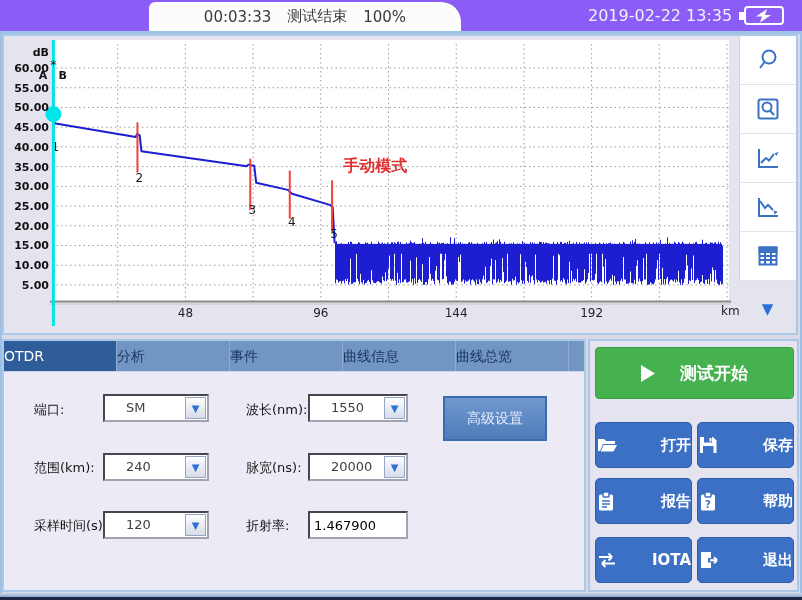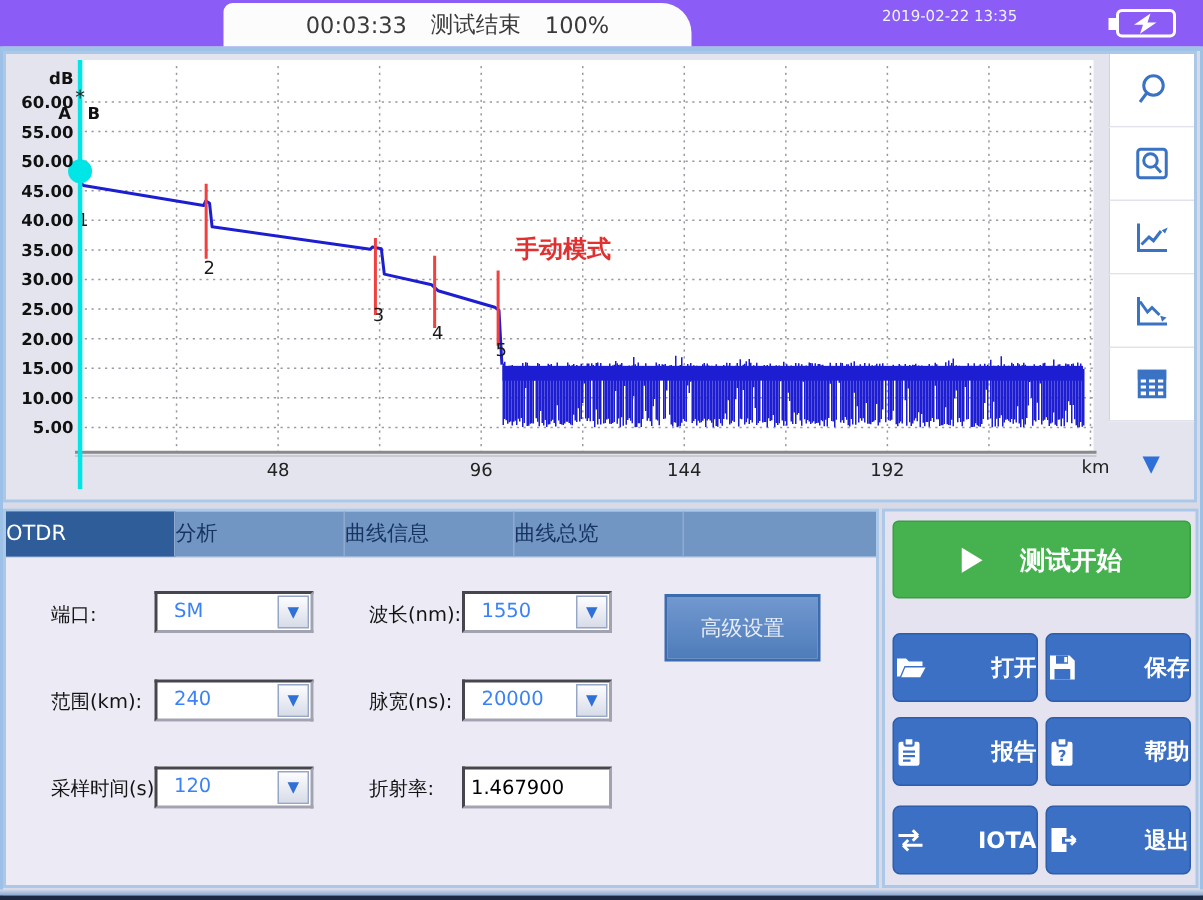--- a/index.html
+++ b/index.html
@@ -4,21 +4,21 @@
 <style>
   html,body{margin:0;padding:0;background:#aebdd4;}
   #screen{position:relative;width:802px;height:600px;background:#d9dae6;overflow:hidden;
           font-family:"DejaVu Sans","Liberation Sans",sans-serif;
           box-shadow:inset 0 0 0 2px #9cc0e6;}
   
   #topbar{position:absolute;left:0;top:0;width:802px;height:31px;background:#8b5cf6;padding-left:32px;}
   #status-tab{position:absolute;left:149px;top:2px;width:312px;height:29px;background:#fcfcfd;
               border-radius:6px 20px 0 0;display:flex;align-items:center;justify-content:center;
               gap:16px;color:#3a3a3a;font-size:15px;}
-  #datetime{position:absolute;left:588px;top:6px;color:#eef3fb;font-size:10px;}
+  #datetime{position:absolute;left:588px;top:6px;color:#eef3fb;font-size:16px;}
   #battery{position:absolute;left:736px;top:5px;}
   #topstrip{position:absolute;left:0;top:31px;width:802px;height:3px;background:#9fc3e6;}
   
   #chart-panel{position:absolute;left:2px;top:34px;width:796px;height:301px;background:#e4e4ef;
                border:2px solid #abc8e8;box-sizing:border-box;}
   #chart-svg{position:absolute;left:0;top:0;}
   #side-toolbar{position:absolute;left:735px;top:0;width:57px;height:297px;}
   .tool-cell{height:48px;background:#ffffff;border-bottom:1px solid #e2e2ec;border-left:1px solid #d4d4e0;
              display:flex;align-items:center;justify-content:center;cursor:pointer;}
   .tool-bottom{height:56px;display:flex;align-items:center;justify-content:center;color:#2f6fd8;
@@ -28,21 +28,21 @@
   #tabs-panel{position:absolute;left:2px;top:339px;width:584px;height:253px;border:2px solid #abc8e8;
               box-sizing:border-box;background:#ecebf5;}
   #tabbar{height:30px;background:#7296c4;display:flex;border-bottom:1px solid #c6d6ec;}
   .tab{width:113px;line-height:30px;box-sizing:border-box;color:#17335f;
        font-size:14px;border-right:1px solid #8fa9cf;cursor:pointer;white-space:nowrap;}
   .tab.active{background:#2e5d99;color:#ffffff;}
   #form-area{position:relative;height:219px;}
   .flabel{position:absolute;color:#141414;font-size:13px;}
   .field{position:absolute;width:106px;height:28px;background:#ffffff;box-sizing:border-box;
          border:2px solid;border-color:#46464e #a2a2b0 #a2a2b0 #46464e;}
-  .field .val{position:absolute;left:11px;top:4px;font-size:13px;color:#3b82f6;}
+  .field .val{position:absolute;left:21px;top:4px;font-size:13px;color:#404040;}
   .combo-arrow{position:absolute;right:1px;top:1px;width:21px;height:22px;
                background:linear-gradient(#fdfdfe,#d7dce8);border:1px solid #96a6c6;box-sizing:border-box;
                display:flex;align-items:center;justify-content:center;color:#2f6fd8;font-size:10px;cursor:pointer;}
   .plain-input{position:absolute;width:100px;height:28px;box-sizing:border-box;background:#fff;
                border:2px solid;border-color:#46464e #a2a2b0 #a2a2b0 #46464e;font-size:13px;color:#000;
                padding-left:4px;font-family:"DejaVu Sans","Liberation Sans",sans-serif;}
   #advanced-btn{position:absolute;left:439px;top:24px;width:100px;height:41px;
                 background:linear-gradient(#7298cf,#4e7cba);border:2px solid #3b6cb0;color:#e6ecf8;
                 font-size:14px;display:flex;align-items:center;justify-content:center;cursor:pointer;}
   
@@ -563,20 +563,21 @@
       <div class="tool-bottom">
         <span>▼</span>
       </div>
     </div>
   </div>
 
   <div id="tabs-panel">
     <div id="tabbar">
       <div class="tab active">OTDR</div>
       <div class="tab">分析</div>
+      <div class="tab">事件</div>
       <div class="tab">曲线信息</div>
       <div class="tab">曲线总览</div>
     </div>
     <div id="form-area">
       <span class="flabel" style="left:30px;top:29px">端口:</span>
       <div class="field" style="left:99px;top:22px">
         <span class="val">SM</span>
         <span class="combo-arrow">▼</span>
       </div>
       <span class="flabel" style="left:242px;top:29px">波长(nm):</span>

